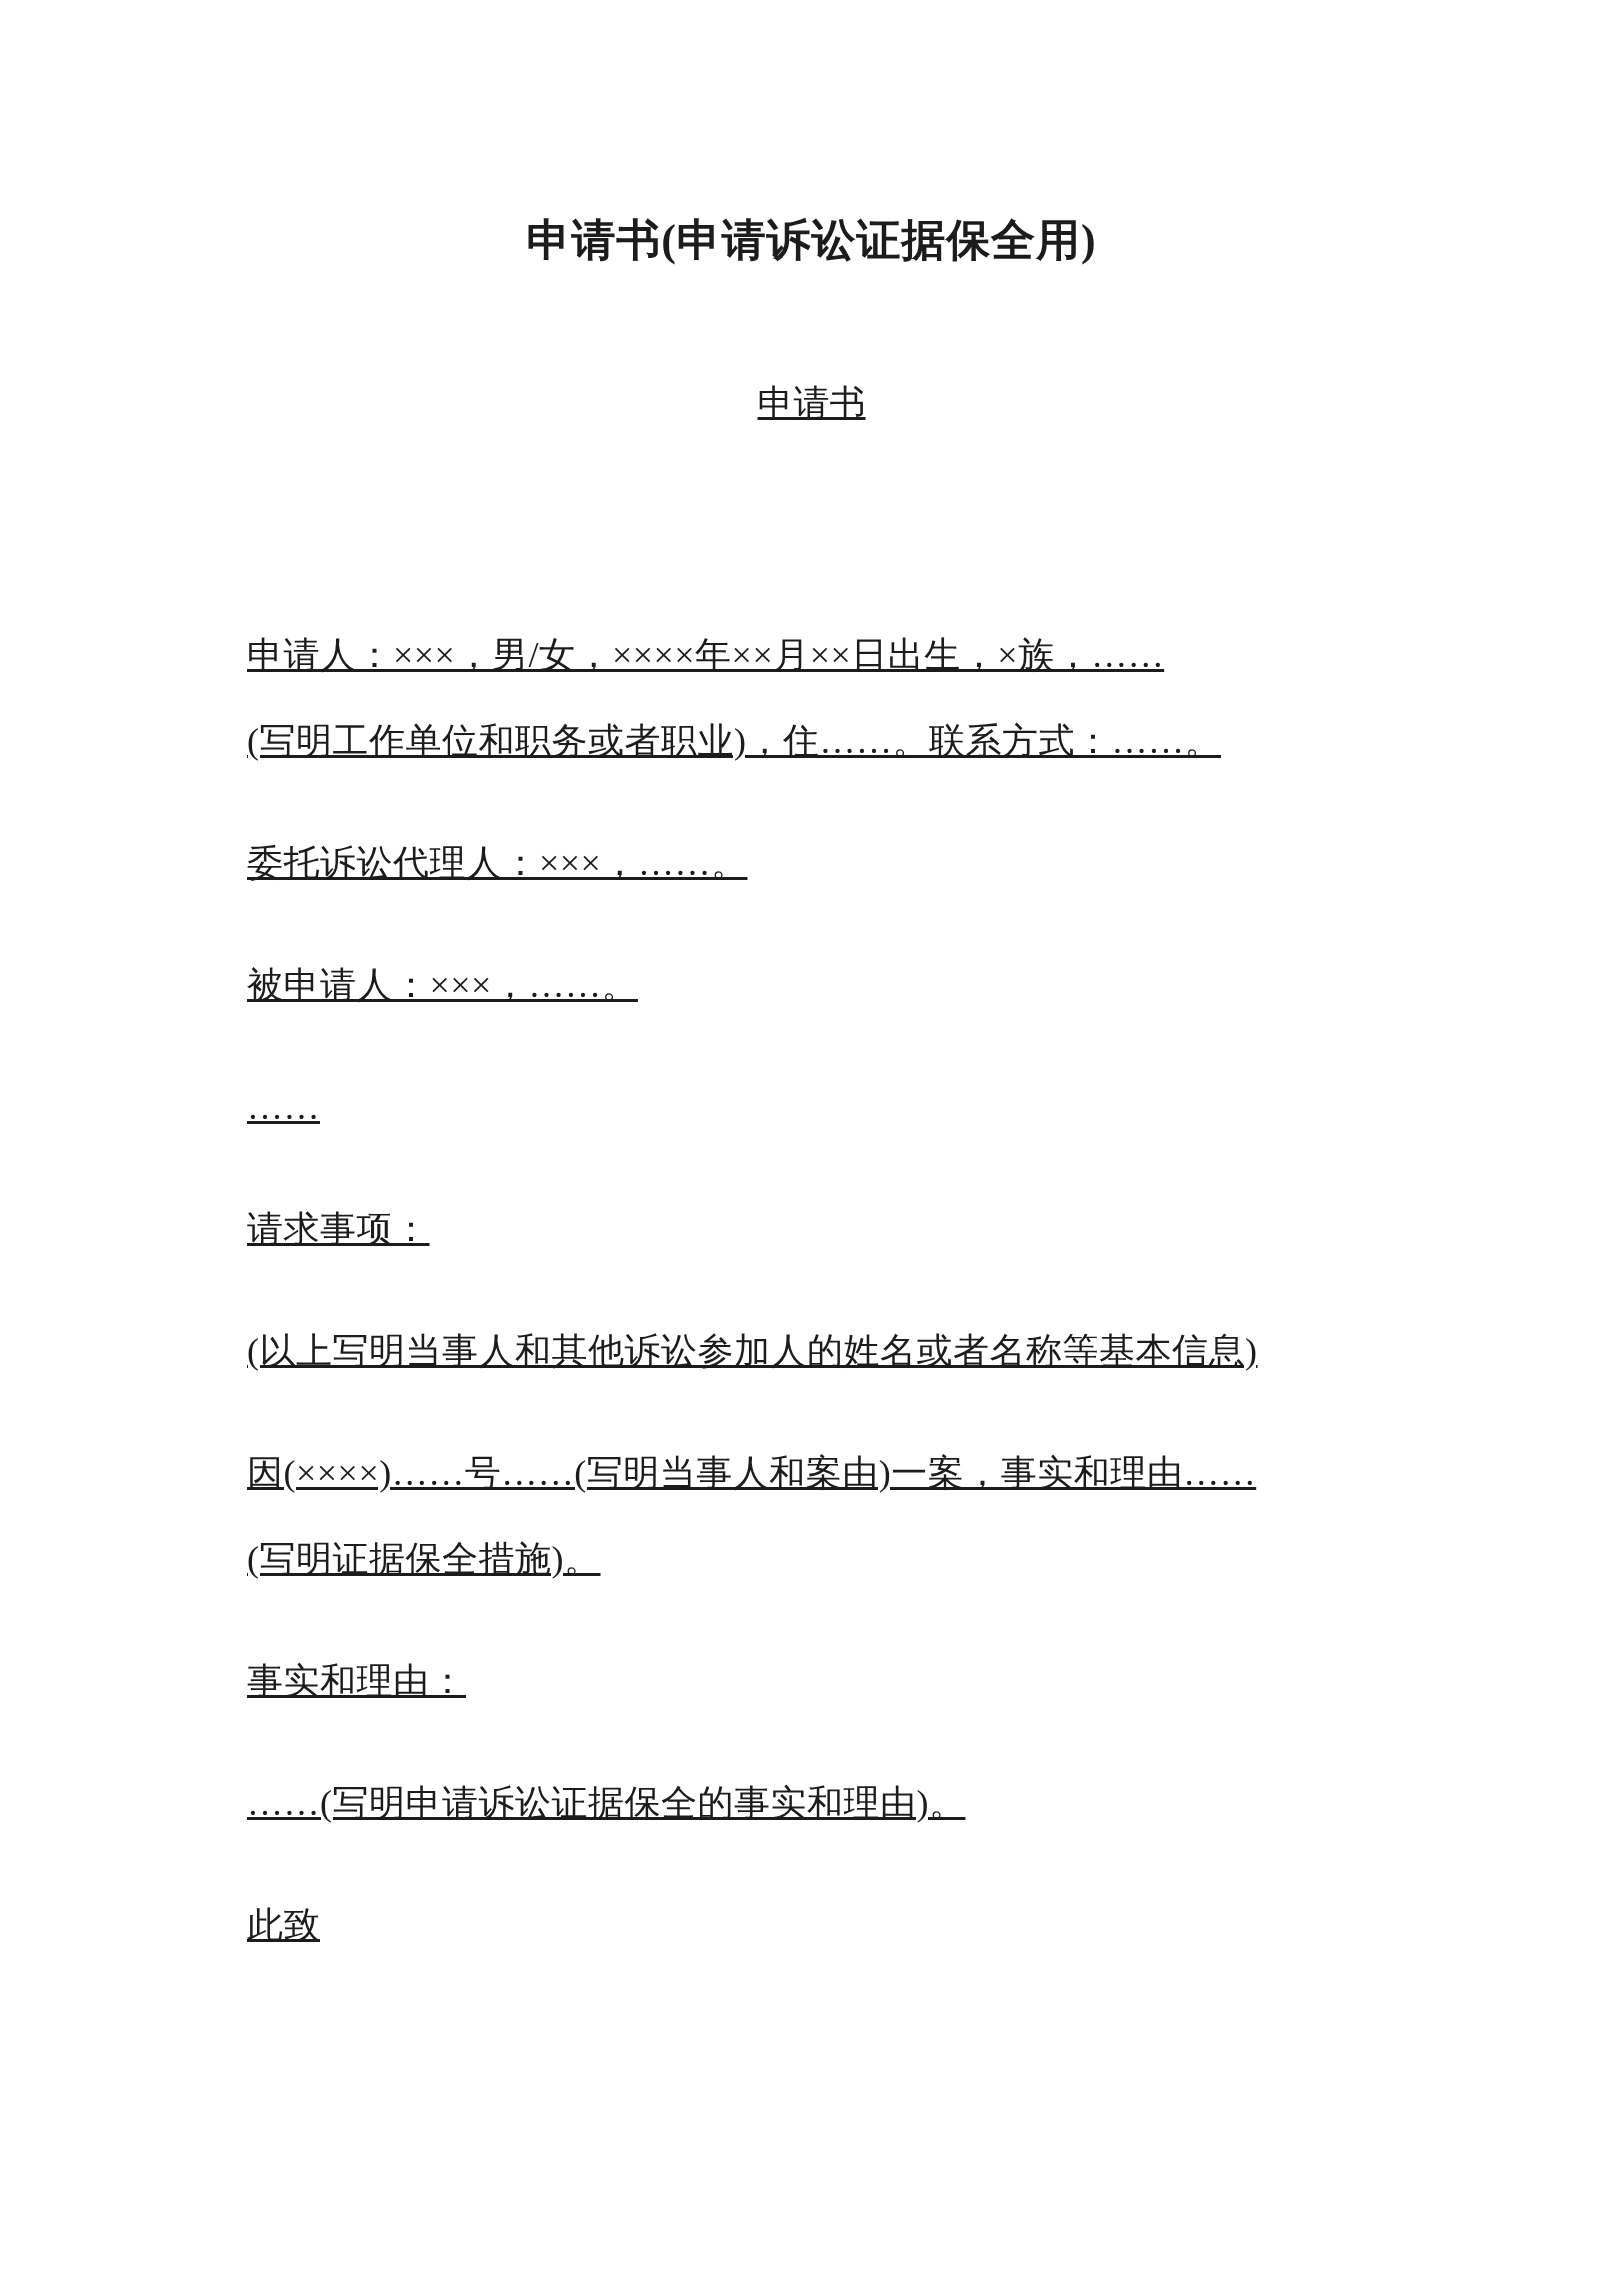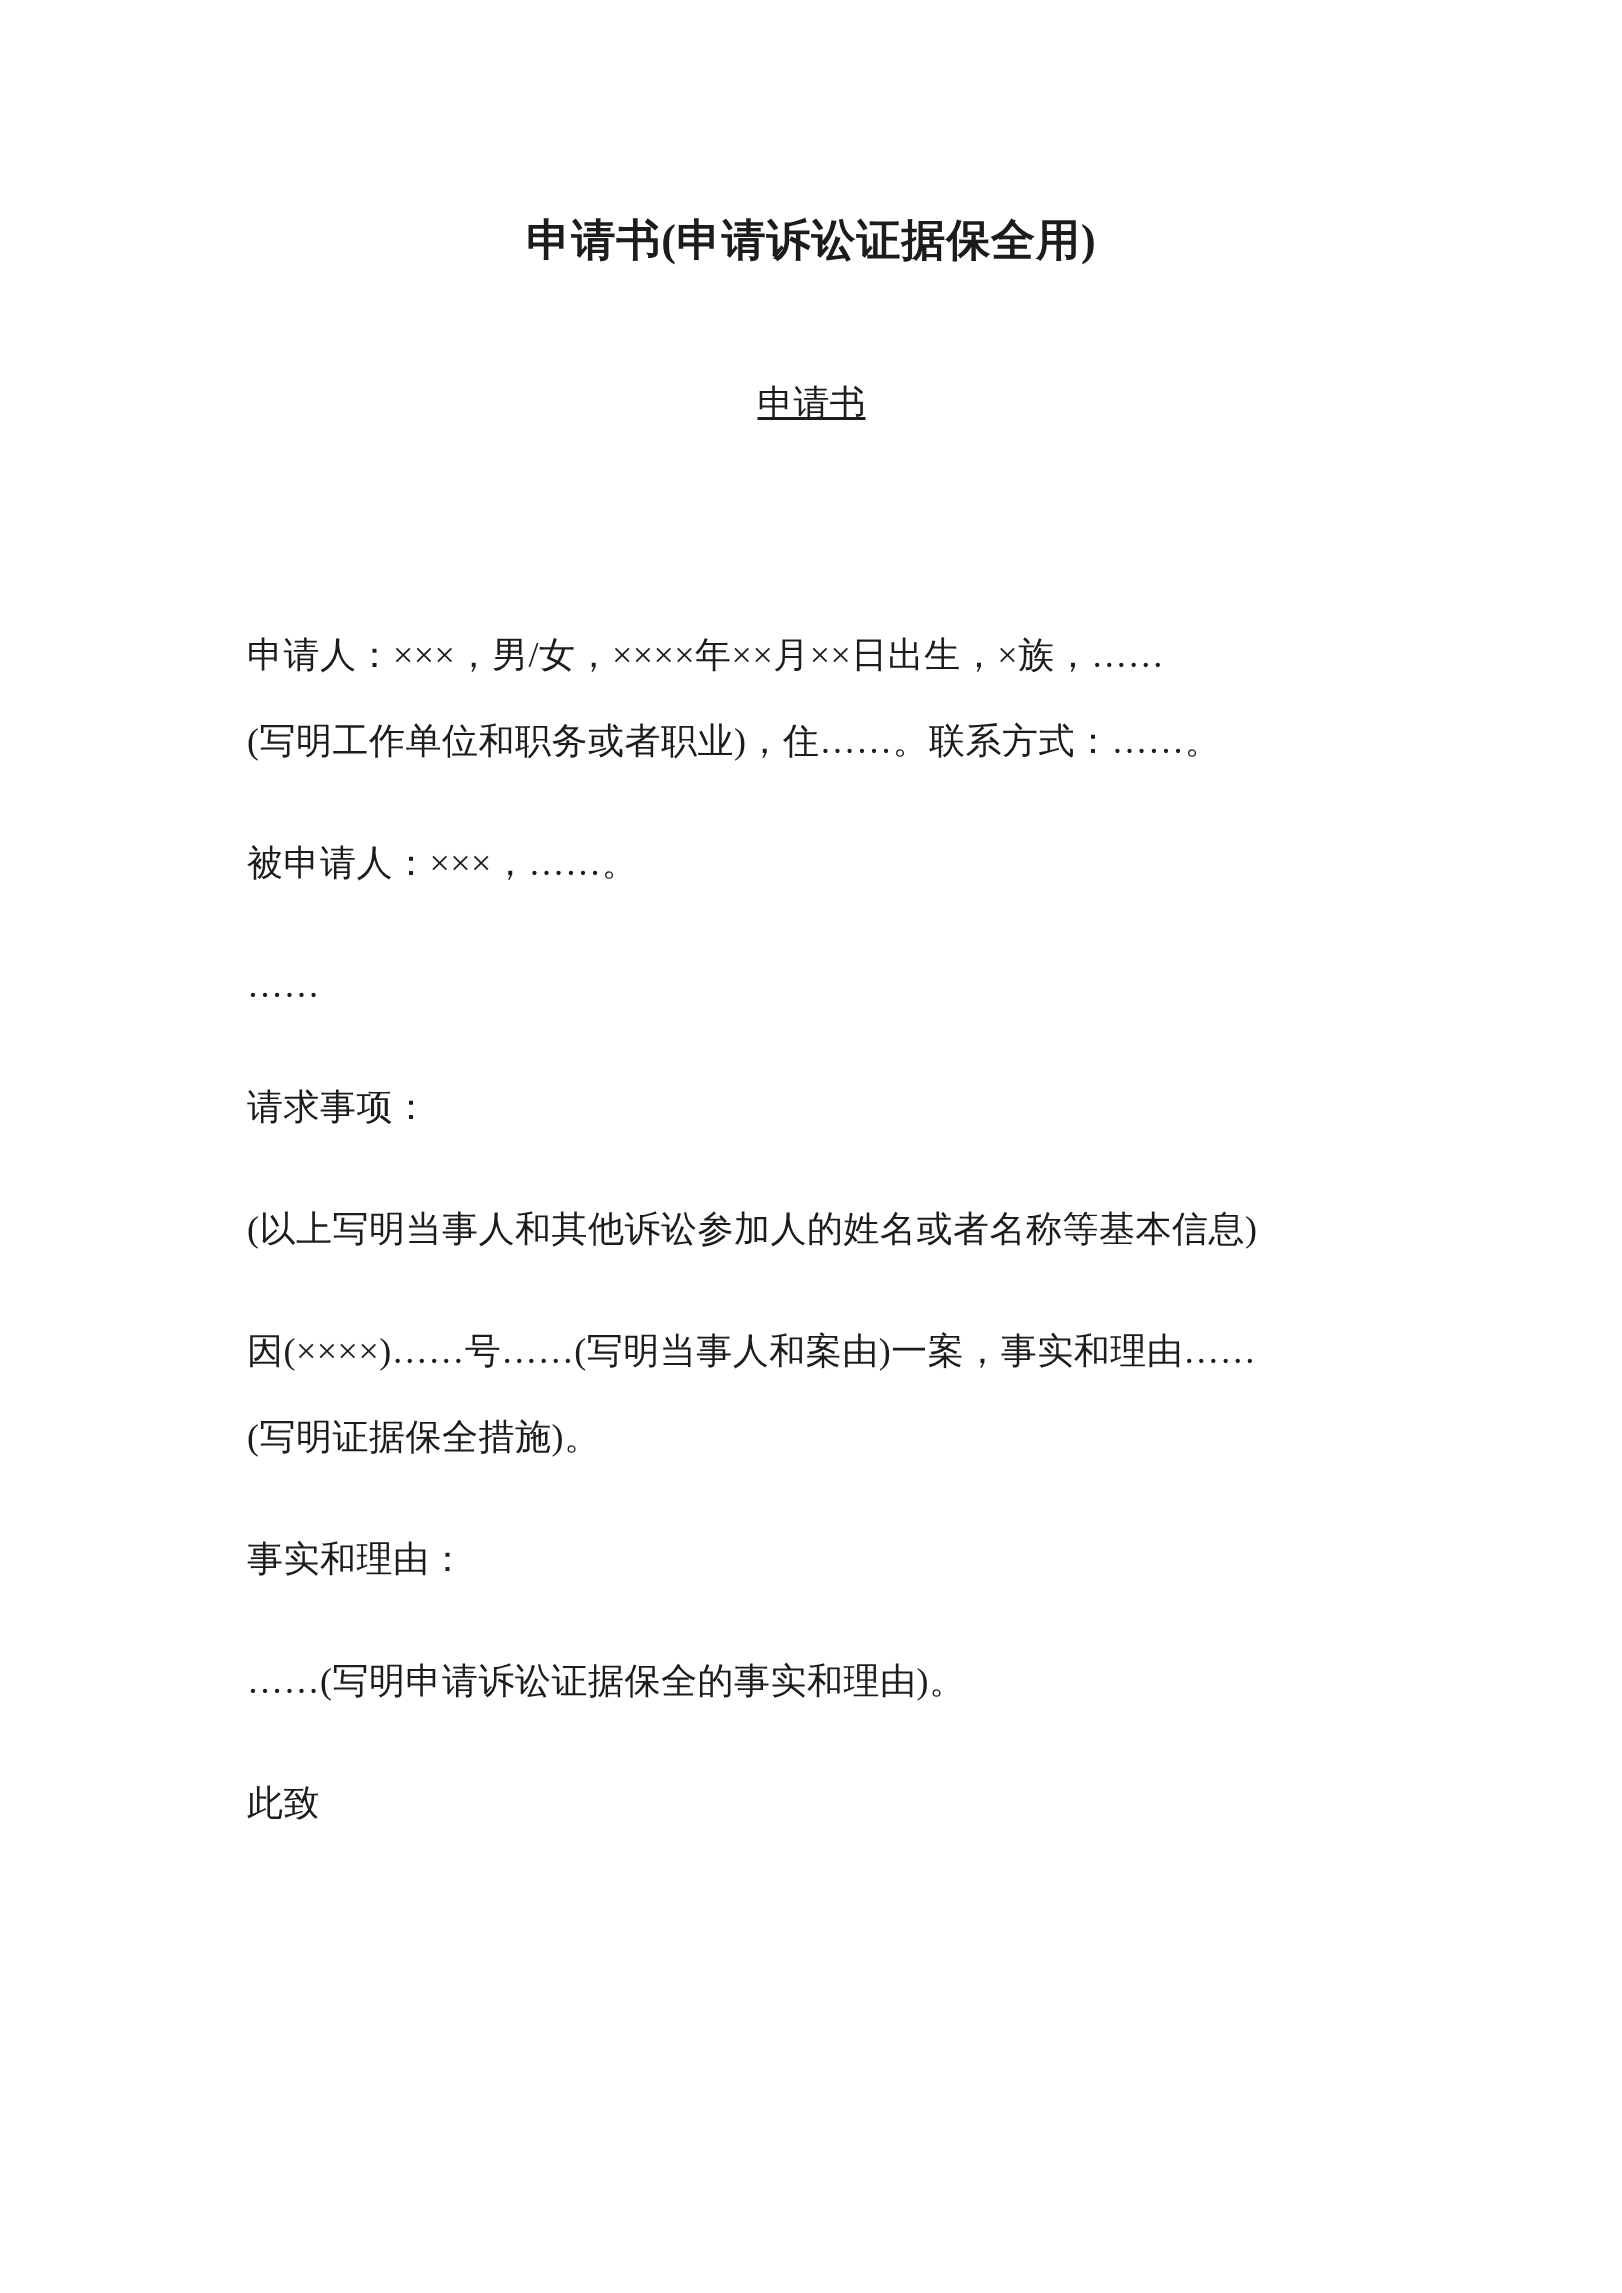--- a/index.html
+++ b/index.html
@@ -31,20 +31,21 @@
     text-align: center;
     font-size: 36px;
     font-weight: normal;
     line-height: 51px;
     text-decoration: underline;
   }
   .doc-body {
     margin-top: 183px;
     padding-left: 247px;
     padding-right: 209px;
+    text-decoration: underline;
   }
   .doc-line {
     font-size: 36px;
     line-height: 86px;
     white-space: nowrap;
     letter-spacing: 0.5px;
   }
   .doc-line.para-gap {
     margin-top: 36px;
   }
@@ -53,20 +54,21 @@
 <body>
 
 <div class="page">
   <h1 class="doc-title">申请书(申请诉讼证据保全用)</h1>
 
   <div class="doc-subtitle">申请书</div>
 
   <div class="doc-body" id="doc-body">
       <div class="doc-line">申请人：×××，男/女，××××年××月××日出生，×族，……</div>
       <div class="doc-line">(写明工作单位和职务或者职业)，住……。联系方式：……。</div>
+      <div class="doc-line para-gap">委托诉讼代理人：×××，……。</div>
       <div class="doc-line para-gap">被申请人：×××，……。</div>
       <div class="doc-line para-gap">……</div>
       <div class="doc-line para-gap">请求事项：</div>
       <div class="doc-line para-gap">(以上写明当事人和其他诉讼参加人的姓名或者名称等基本信息)</div>
       <div class="doc-line para-gap">因(××××)……号……(写明当事人和案由)一案，事实和理由……</div>
       <div class="doc-line">(写明证据保全措施)。</div>
       <div class="doc-line para-gap">事实和理由：</div>
       <div class="doc-line para-gap">……(写明申请诉讼证据保全的事实和理由)。</div>
       <div class="doc-line para-gap">此致</div>
     </div>

